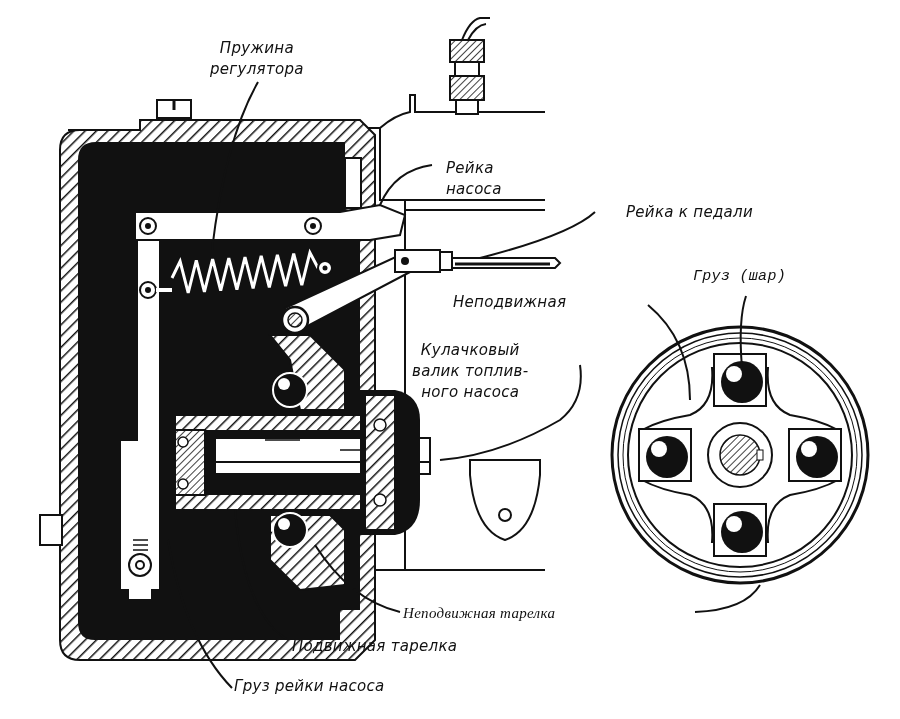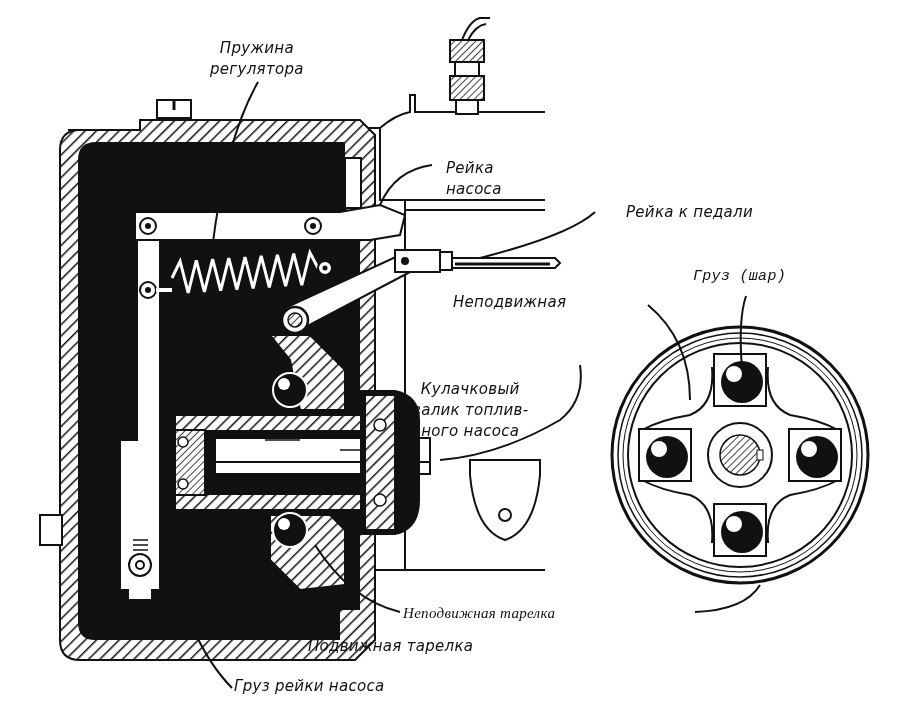--- a/index.html
+++ b/index.html
@@ -161,18 +161,18 @@
   </g>
 </svg>
 
 <div class="lbl center" style="left:210px; top:38px;">Пружина
 регулятора</div>
 <div class="lbl" style="left:446px; top:158px;">Рейка
 насоса</div>
 <div class="lbl" style="left:626px; top:202px;">Рейка к педали</div>
 <div class="lbl" style="left:693px; top:266px;font-family:Liberation Mono, monospace;">Груз (шар)</div>
 <div class="lbl" style="left:453px; top:292px;">Неподвижная</div>
-<div class="lbl center" style="left:412px; top:340px;margin-top:39px;">Кулачковый
+<div class="lbl center" style="left:412px; top:340px;">Кулачковый
 валик топлив-
 ного насоса</div>
 <div class="lbl" style="left:403px; top:603px;font-family:Liberation Serif, serif;">Неподвижная тарелка</div>
-<div class="lbl" style="left:292px; top:636px;margin-left:16px;">Подвижная тарелка</div>
+<div class="lbl" style="left:292px; top:636px;">Подвижная тарелка</div>
 <div class="lbl" style="left:234px; top:676px;">Груз рейки насоса</div>
 
 </body></html>

